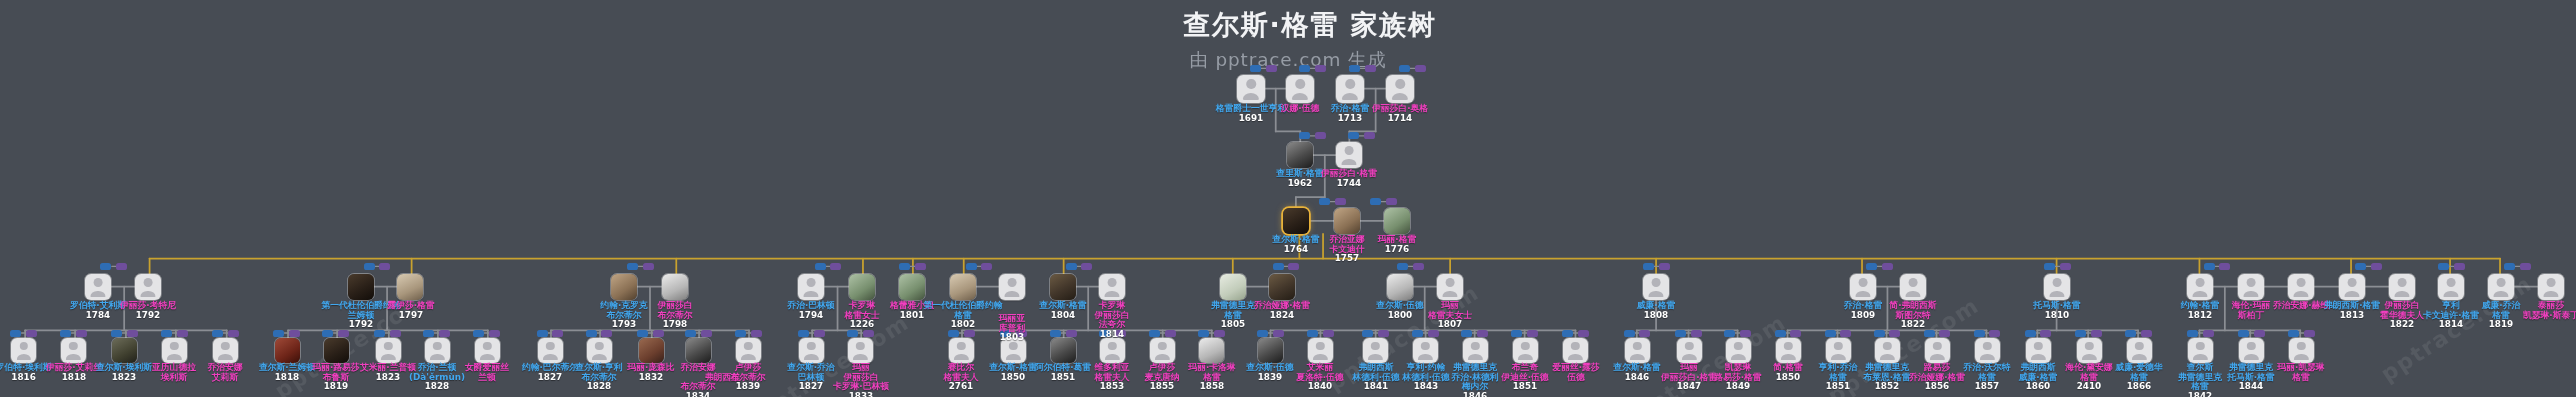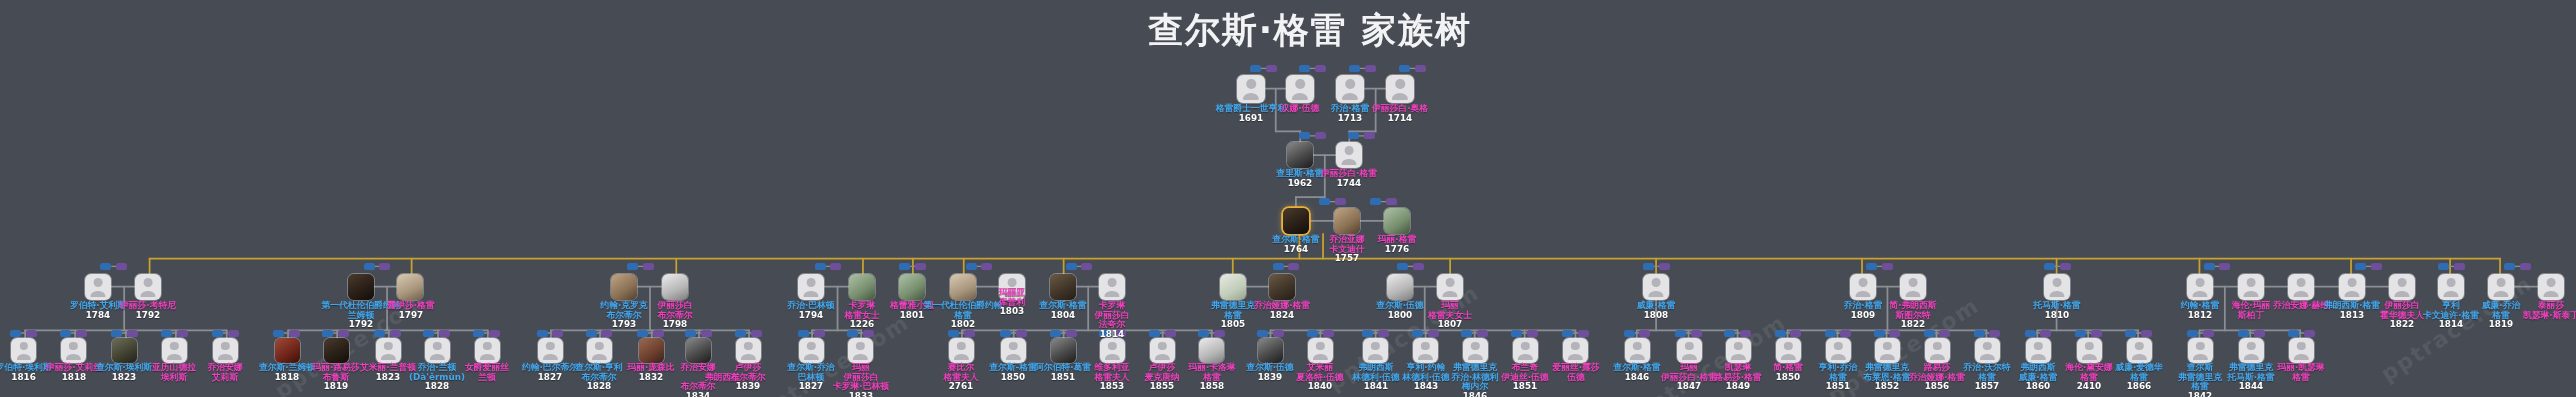--- a/index.html
+++ b/index.html
@@ -1,20 +1,20 @@
 <!DOCTYPE html>
 <html style="font-size:14px"><head>
 <meta charset="utf-8">
 <style>
   html,body{margin:0;padding:0;}
   body{background:#474c54;font-family:"DejaVu Sans","Liberation Sans",sans-serif;}
   #canvas{position:relative;width:2576px;height:397px;overflow:hidden;background:#474c54;}
   #connector-layer{position:absolute;left:0;top:0;z-index:1;}
   .hdr{position:absolute;left:0;top:7px;width:100%;text-align:center;z-index:3;pointer-events:none;}
-  .title{font-size:35px;font-weight:bold;color:#f2f3f5;letter-spacing:1.8px;padding-left:44px;}
+  .title{font-size:27px;font-weight:bold;color:#f2f3f5;letter-spacing:1.8px;padding-left:44px;}
   .subtitle{font-size:18.4px;color:#969ca5;margin-top:3.5px;letter-spacing:0.9px;}
   .node{position:absolute;background:#e4e4e6;border-radius:6.1px;z-index:4;
         box-shadow:0 0 0 0.9px rgba(255,255,255,.35), 0 0.9px 1.8px rgba(0,0,0,.35);}
   .avatar{position:absolute;inset:0;}
   .avatar::before{content:'';position:absolute;left:50%;top:15%;width:34%;height:34%;
         transform:translateX(-50%);border-radius:50%;background:#b3b3b9;}
   .avatar::after{content:'';position:absolute;left:50%;bottom:11%;width:58%;height:24%;
         transform:translateX(-50%);border-radius:50% 50% 10% 10% / 90% 90% 15% 15%;background:#b3b3b9;}
   .highlight{box-shadow:0 0 0 1.8px #e8b23a, 0 0 7px rgba(232,178,58,.7);}
   .photo-sepia-dark{background:linear-gradient(150deg,#6b5a43 0%,#42362a 55%,#241d15 100%);}
@@ -215,20 +215,21 @@
       <polyline points="2261,380 2269,380" fill="none" stroke="#8b8e94" stroke-width="1.5" stroke-linejoin="round" stroke-linecap="round"></polyline>
       <polyline points="2319,380 2327,380" fill="none" stroke="#8b8e94" stroke-width="1.5" stroke-linejoin="round" stroke-linecap="round"></polyline>
       <polyline points="2377,380 2385,380" fill="none" stroke="#8b8e94" stroke-width="1.5" stroke-linejoin="round" stroke-linecap="round"></polyline>
       <polyline points="2434,380 2442,380" fill="none" stroke="#8b8e94" stroke-width="1.5" stroke-linejoin="round" stroke-linecap="round"></polyline>
       <polyline points="2504,380 2512,380" fill="none" stroke="#8b8e94" stroke-width="1.5" stroke-linejoin="round" stroke-linecap="round"></polyline>
       <polyline points="2562,380 2570,380" fill="none" stroke="#8b8e94" stroke-width="1.5" stroke-linejoin="round" stroke-linecap="round"></polyline>
       <polyline points="2619,380 2627,380" fill="none" stroke="#8b8e94" stroke-width="1.5" stroke-linejoin="round" stroke-linecap="round"></polyline>
     </svg>
   <div class="hdr">
     <div class="title">查尔斯·格雷 家族树</div>
+    <div class="subtitle">由 pptrace.com 生成</div>
   </div>
 <div class="pill" style="background: rgb(46, 109, 180); left: 1250px; top: 65px;"></div>
     <div class="pill" style="background: rgb(111, 78, 156); left: 1266px; top: 65px;"></div>
     <div class="pill" style="background: rgb(46, 109, 180); left: 1299px; top: 65px;"></div>
     <div class="pill" style="background: rgb(111, 78, 156); left: 1315px; top: 65px;"></div>
     <div class="pill" style="background: rgb(46, 109, 180); left: 1349px; top: 65px;"></div>
     <div class="pill" style="background: rgb(111, 78, 156); left: 1365px; top: 65px;"></div>
     <div class="pill" style="background: rgb(46, 109, 180); left: 1399px; top: 65px;"></div>
     <div class="pill" style="background: rgb(111, 78, 156); left: 1415px; top: 65px;"></div>
     <div class="pill" style="background: rgb(46, 109, 180); left: 1299px; top: 132px;"></div>
@@ -471,21 +472,21 @@
     </div>
     <div class="node photo-sepia-light" style="left: 950px; top: 274px; width: 26px; height: 26px;"></div>
     <div class="label" style="left: 921px; top: 301px;">
       <div style="color: rgb(65, 168, 240);">第一代杜伦伯爵约翰</div>
       <div style="color: rgb(65, 168, 240);">格雷</div>
       <div class="yr">1802</div>
     </div>
     <div class="node" style="left: 999px; top: 274px; width: 26px; height: 26px;">
       <div class="avatar"></div>
     </div>
-    <div class="label" style="left: 970px; top: 288px;">
+    <div class="label" style="left: 970px; top: 314px;">
       <div style="color: rgb(242, 63, 192);">玛丽亚</div>
       <div style="color: rgb(242, 63, 192);">库普利</div>
       <div class="yr">1803</div>
     </div>
     <div class="node photo-sepia-dark" style="left: 1050px; top: 274px; width: 26px; height: 26px;"></div>
     <div class="label" style="left: 1021px; top: 301px;">
       <div style="color: rgb(65, 168, 240);">查尔斯·格雷</div>
       <div class="yr">1804</div>
     </div>
     <div class="node" style="left: 1099px; top: 274px; width: 26px; height: 26px;">

